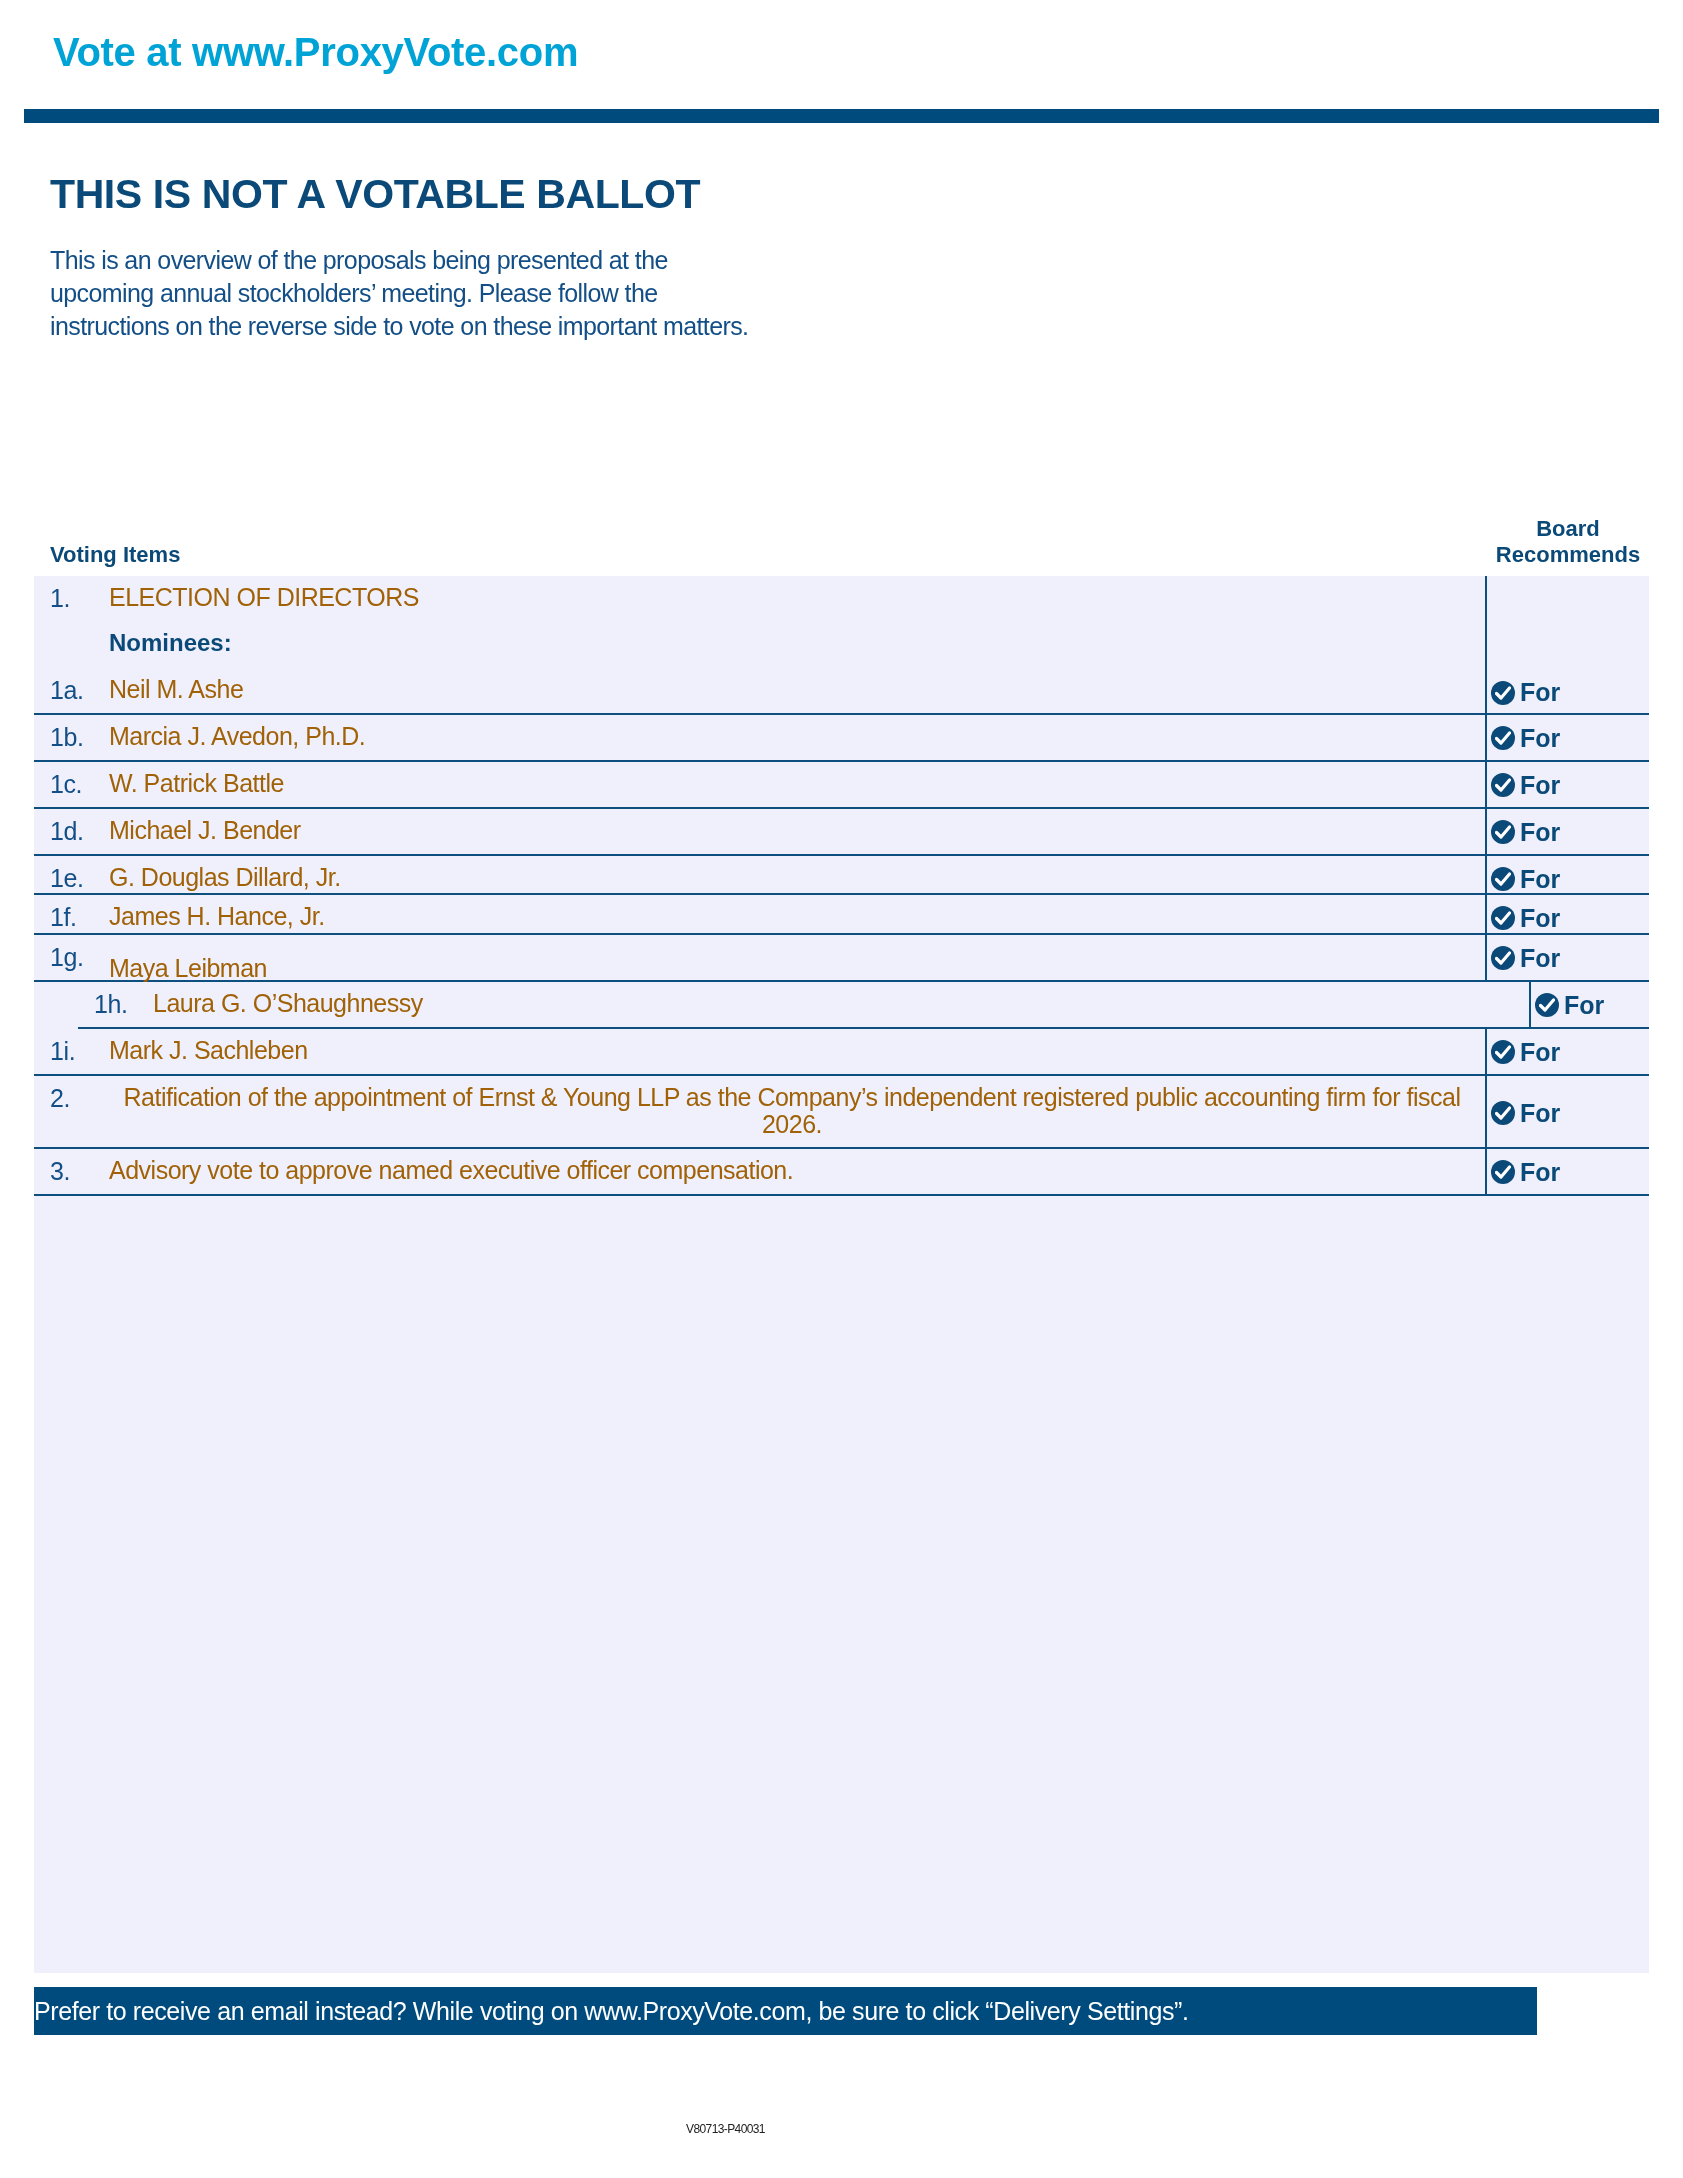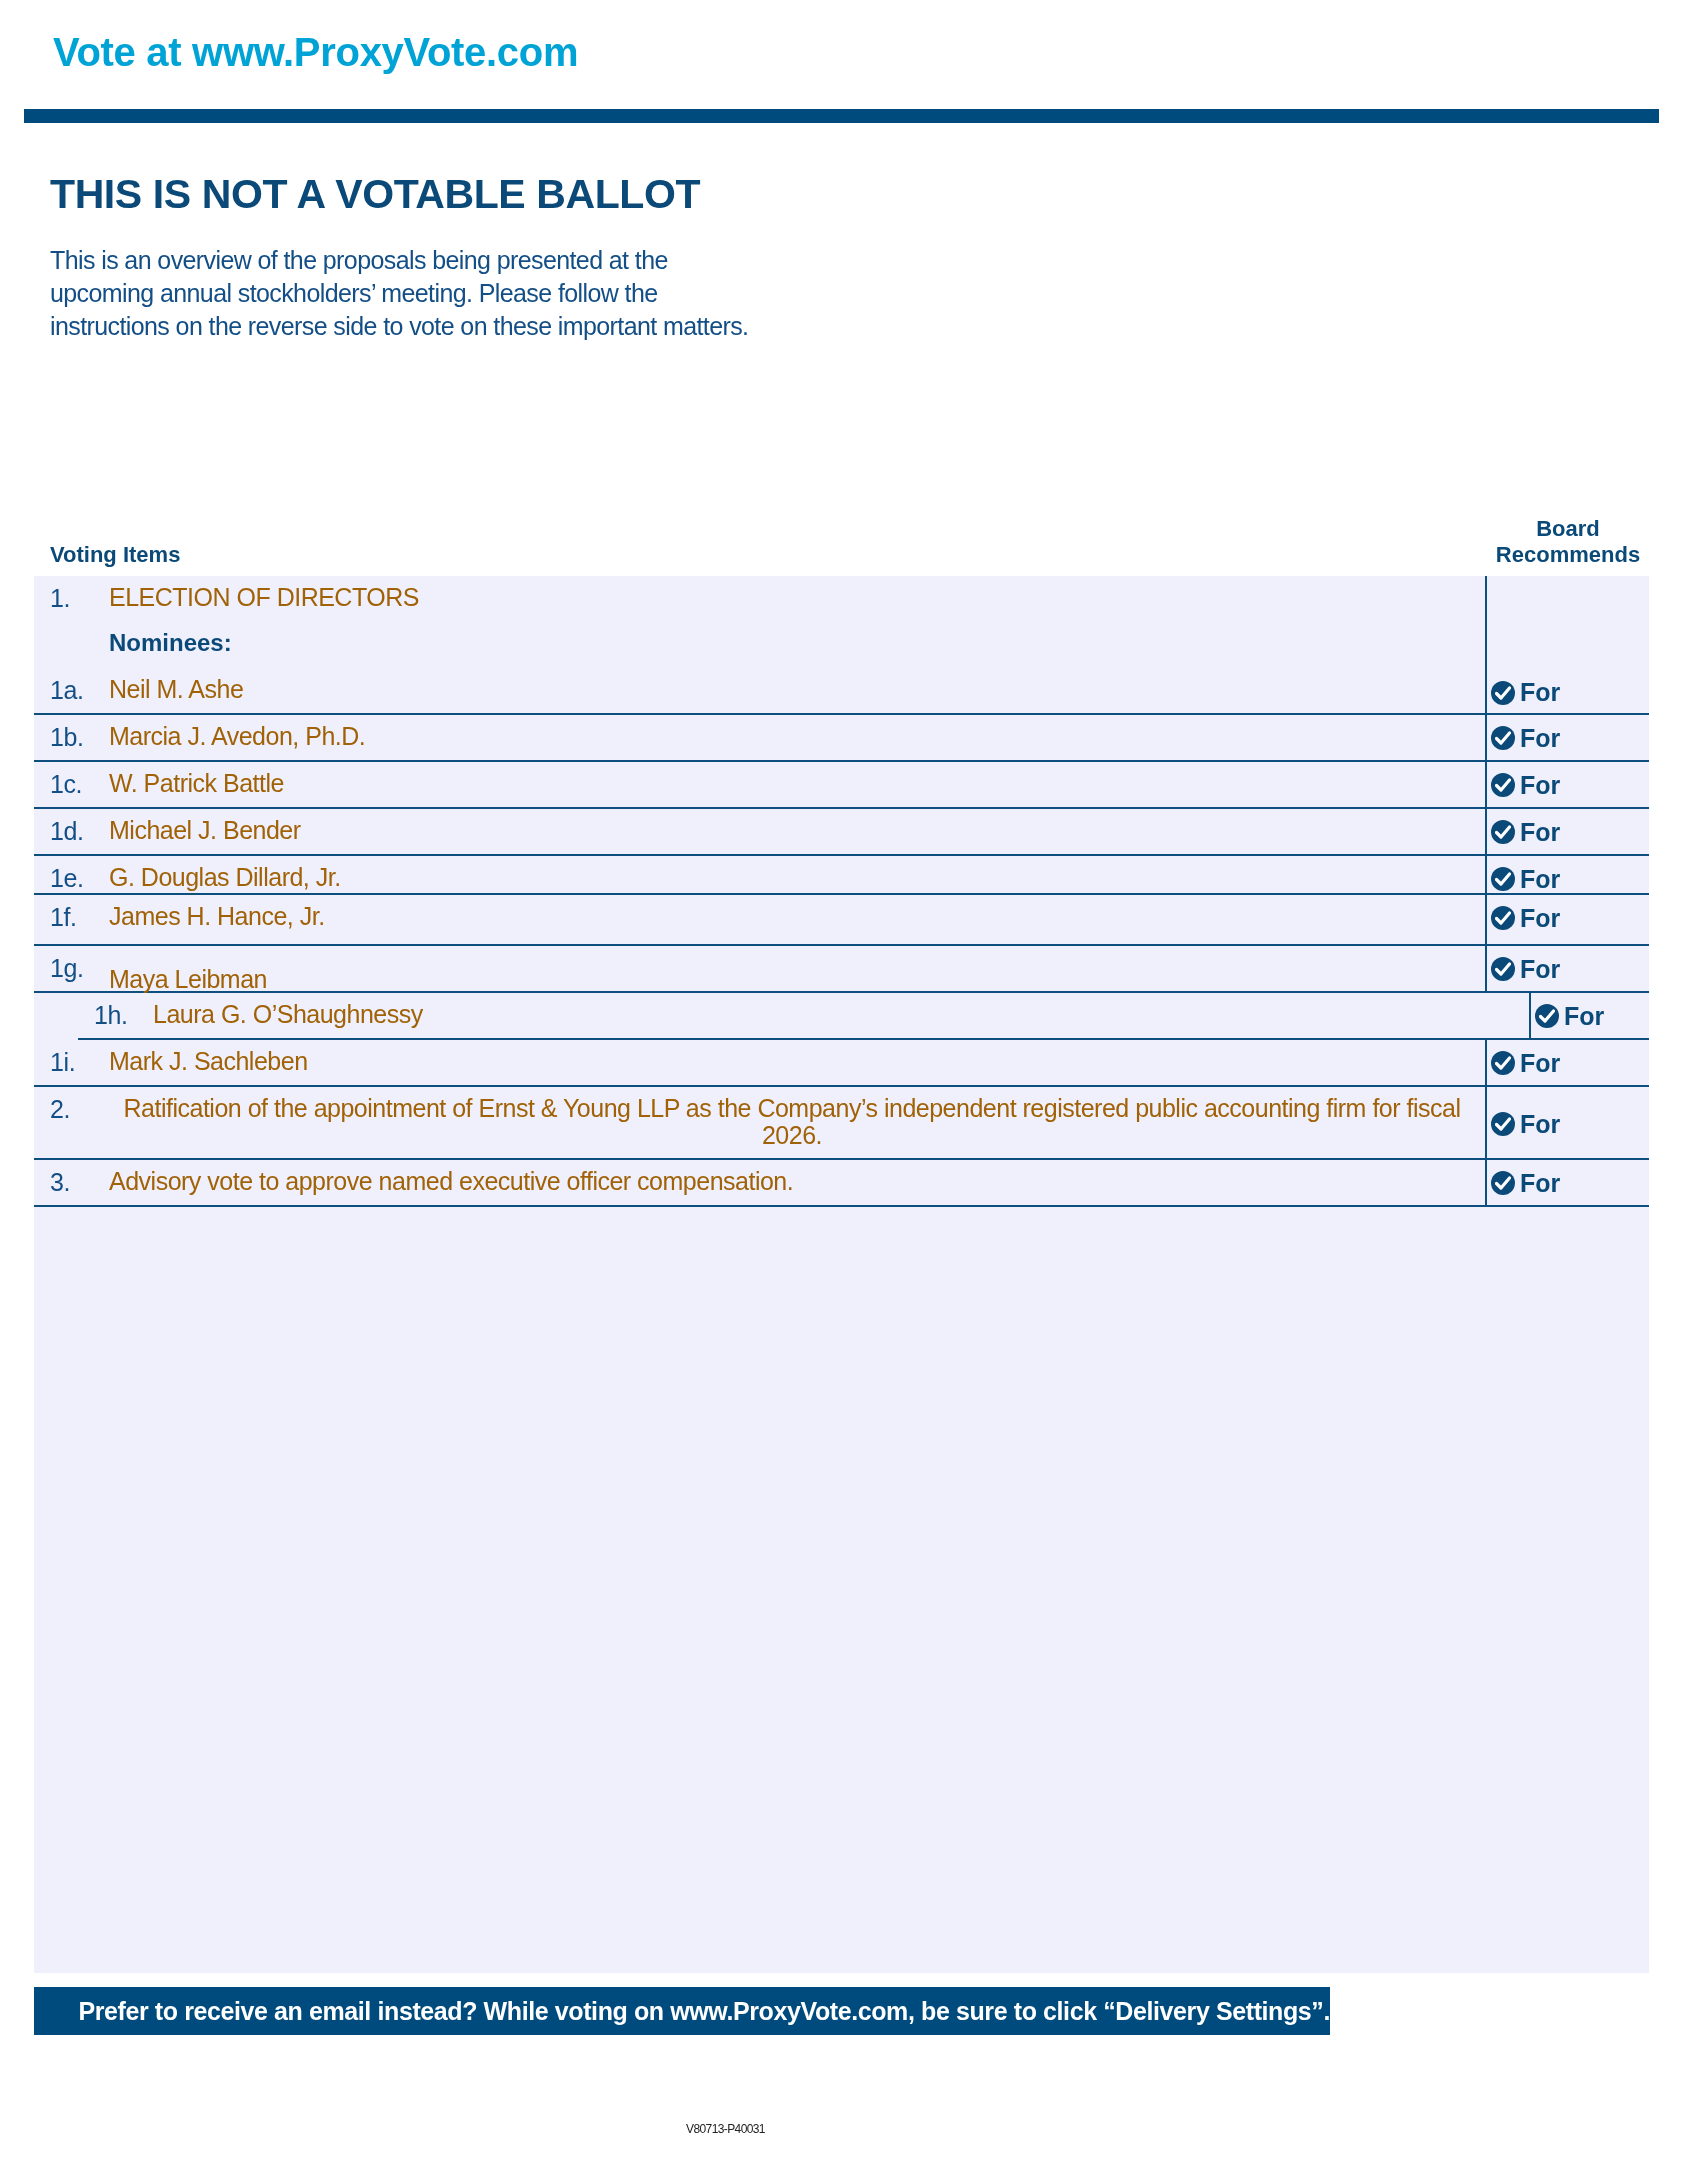--- a/index.html
+++ b/index.html
@@ -15,22 +15,22 @@
   #panel { left: 34px; top: 576px; width: 1615px; height: 1397px; background: #eff0fc; }
   #table { left: 34px; top: 576px; width: 1615px; }
   .row { position: relative; border-bottom: 2px solid #0d4f7f; box-sizing: border-box; }
   .row .num { position: absolute; left: 16px; font-size: 25px; color: #134f86; letter-spacing: -0.4px; }
   .row .txt { position: absolute; left: 75px; width: 1366px; font-size: 25px; line-height: 27px; color: #a16207; letter-spacing: -0.5px; }
   .row .rec { position: absolute; left: 1451px; width: 163px; height: 100%; border-left: 2px solid #0d4f7f; box-sizing: border-box; }
   .rec .check { position: absolute; left: 4px; width: 24px; height: 24px; border-radius: 50%; background: #0b4a78; }
   .rec .check svg { position: absolute; left: 4px; top: 5px; }
   .rec .for { position: absolute; left: 33px; font-size: 25px; font-weight: bold; color: #0b4a78; }
   .nominees-label { position: absolute; left: 75px; font-size: 24px; font-weight: bold; color: #0b4a78; }
-  #banner { left: 34px; top: 1987px; width: 1296px; height: 48px; background: #004b7d; color: #ffffff;
-            font-size: 25px; text-align: right; line-height: 48px; letter-spacing: -0.4px; white-space: nowrap; font-weight: bold; }
+  #banner { left: 34px; top: 1987px; width: 1503px; height: 48px; background: #004b7d; color: #ffffff;
+            font-size: 25px; text-align: left; line-height: 48px; letter-spacing: -0.4px; white-space: nowrap; }
   #code { left: 686px; top: 2122px; font-size: 12px; color: #222222; letter-spacing: -0.6px; }
 </style>
 </head>
 <body>
 
 <div id="site-title" class="abs">Vote at www.ProxyVote.com</div>
 <div id="top-bar" class="abs"></div>
 
 <div id="heading" class="abs">THIS IS NOT A VOTABLE BALLOT</div>
 <div id="intro" class="abs">This is an overview of the proposals being presented at the upcoming annual stockholders’ meeting. Please follow the instructions on the reverse side to vote on these important matters.</div>
@@ -106,21 +106,21 @@
     <div class="rec">
       <span class="check" style="top:11px;">
           <svg width="16" height="14" viewBox="0 0 16 14">
             <path d="M1.5 7.5 L6 12 L14.5 2" stroke="#ffffff" stroke-width="3.2" fill="none" stroke-linecap="round" stroke-linejoin="round"></path>
           </svg>
         </span>
       <span class="for" style="top:9px;">For</span>
     </div>
   </div>
 
-  <div class="row" style="height:51px;">
+  <div class="row" style="height:40px;">
     <span class="num" style="top:8px;">1f.</span>
     <span class="txt" style="top:8px;">James H. Hance, Jr.</span>
     <div class="rec">
       <span class="check" style="top:11px;">
           <svg width="16" height="14" viewBox="0 0 16 14">
             <path d="M1.5 7.5 L6 12 L14.5 2" stroke="#ffffff" stroke-width="3.2" fill="none" stroke-linecap="round" stroke-linejoin="round"></path>
           </svg>
         </span>
       <span class="for" style="top:9px;">For</span>
     </div>

